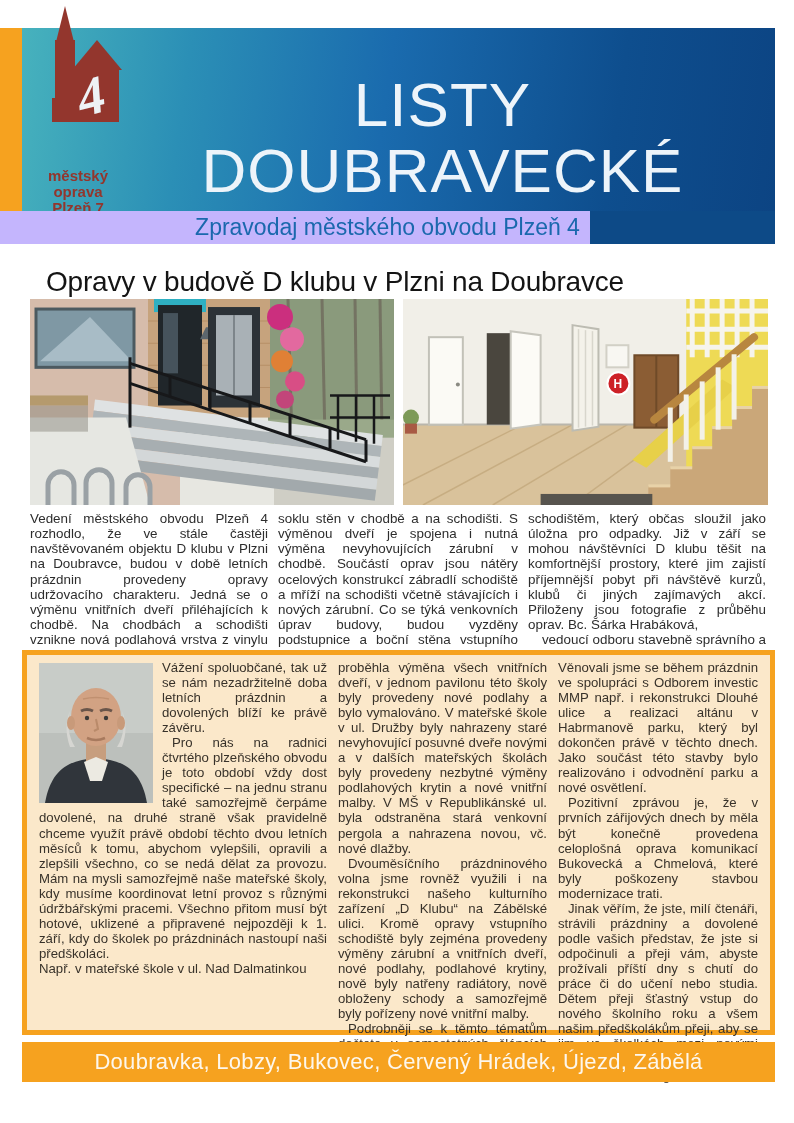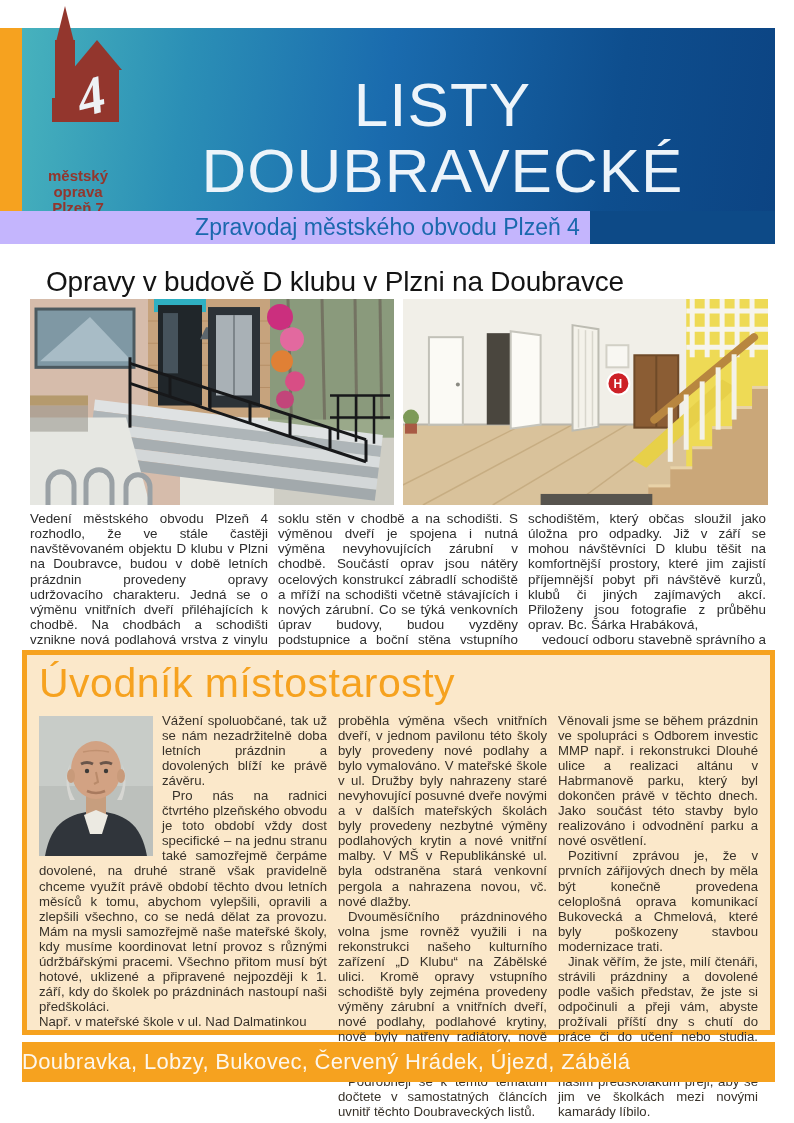--- a/index.html
+++ b/index.html
@@ -48,21 +48,21 @@
   .ecol p.ind{text-indent:10px;}
   .ecol1{width:288px;}
   .ecol2{width:209px;}
   .ecol3{flex:1;}
   .portrait{float:left;width:114px;height:140px;margin:3px 9px 4px 0;}
   .portrait svg{display:block;width:100%;height:100%;}
   .ed-sig{text-align:right;margin-top:2px;}
 
   
   .footer-bar{position:absolute;left:22px;top:1042px;width:753px;height:40px;background:#F6A21F;
-              display:flex;align-items:center;justify-content:flex-start;}
+              display:flex;align-items:center;justify-content:center;}
   .footer-bar span{color:#FDF7EC;font-size:22px;letter-spacing:0.3px;}
 </style>
 </head>
 <body>
 
 <div class="page">
 
   <div class="left-stripe"></div>
   <div class="header">
     <div class="title">
@@ -236,21 +236,20 @@
     <div class="acol c3">
       <span>schodištěm, který občas sloužil jako úložna pro odpadky. Již v září se mohou návštěvníci D klubu těšit na komfortnější prostory, které jim zajistí příjemnější pobyt při návštěvě kurzů, klubů či jiných zajímavých akcí. Přiloženy jsou fotografie z průběhu oprav. Bc. Šárka Hrabáková,</span>
       <div class="sigr">
         <div>vedoucí odboru stavebně správního a investic</div>
         <div>ÚMO Plzeň 4</div>
       </div>
     </div>
   </div>
 
   <div class="editorial">
-    <div class="ed-head">Úvodník místostarosty</div>
     <div class="ed-cols">
       <div class="ecol ecol1">
         <div class="portrait">
           <svg viewBox="0 0 114 140" preserveAspectRatio="none">
             <rect width="114" height="140" fill="#BCC0BC"></rect>
             <rect width="114" height="70" fill="#C8CCC8"></rect>
             <path d="M6,140 C12,106 30,97 57,95 C84,97 102,106 108,140 Z" fill="#30353B"></path>
             <rect x="47" y="78" width="20" height="20" fill="#C79E7E"></rect>
             <path d="M45,99 L57,94 L69,99 L63,118 L51,118 Z" fill="#ECEAE2"></path>
             <ellipse cx="57" cy="54" rx="25" ry="29" fill="#D2A283"></ellipse>

